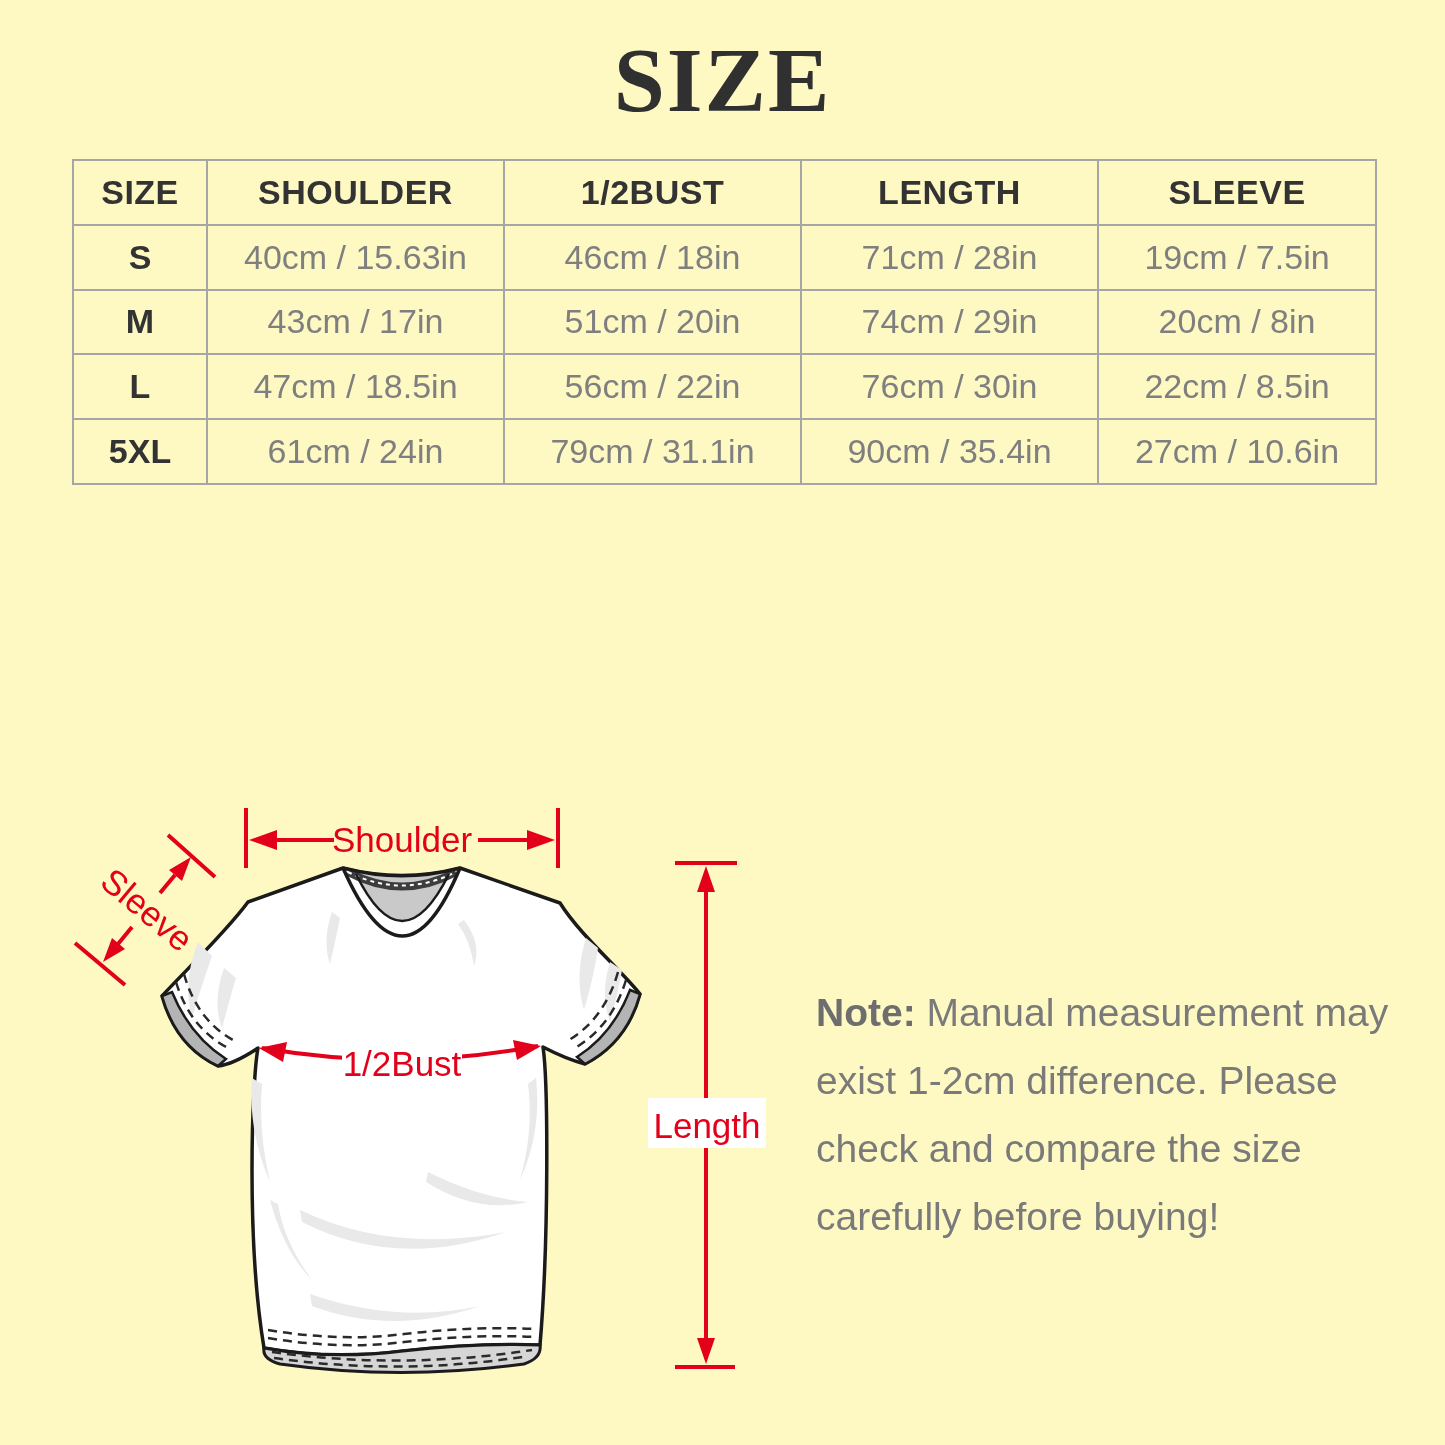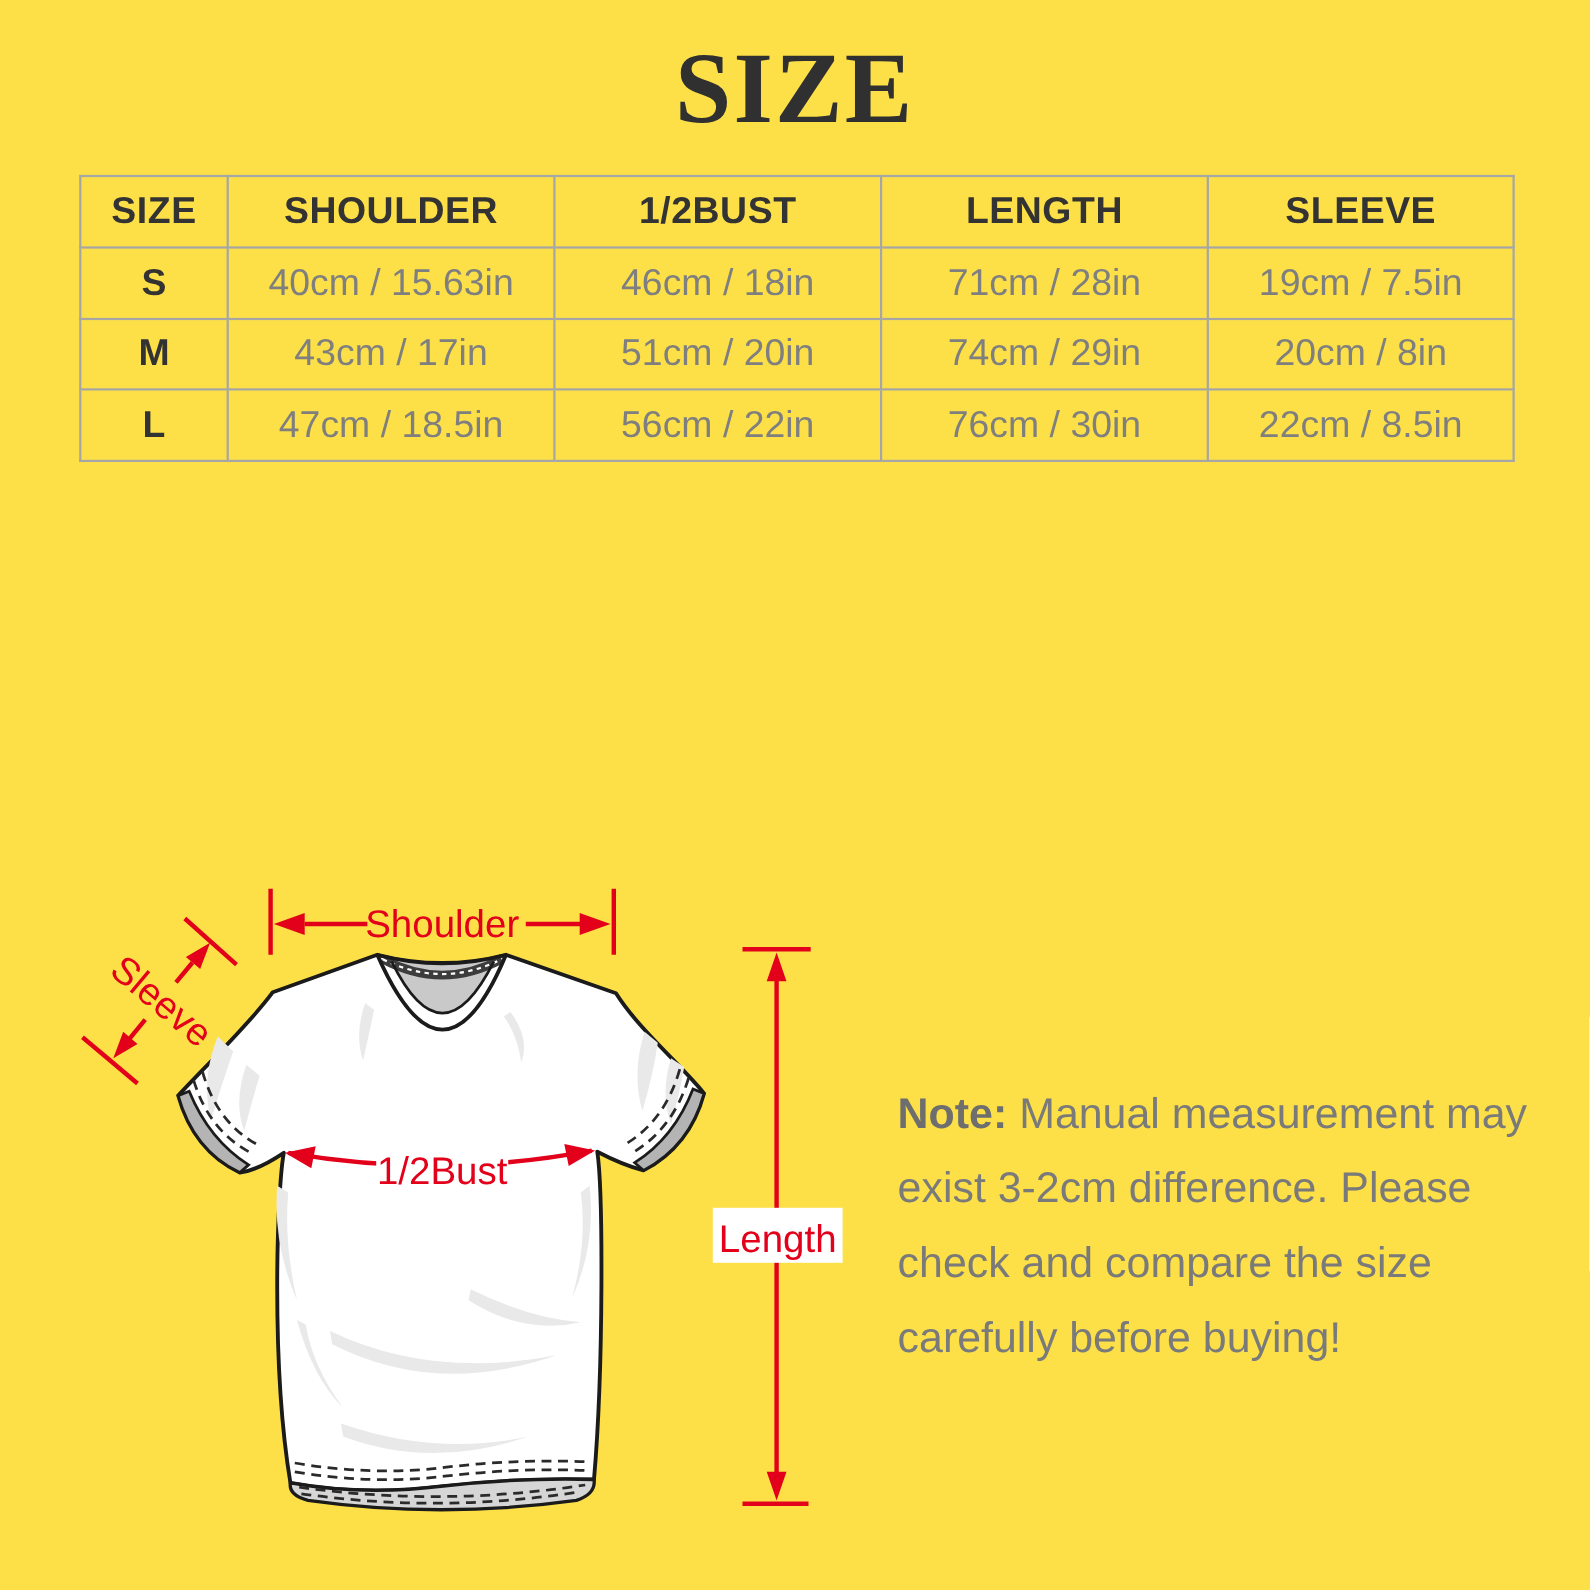--- a/index.html
+++ b/index.html
@@ -1,16 +1,16 @@
 <!DOCTYPE html>
 <html><head>
 <meta charset="utf-8">
 <style>
   html,body{margin:0;padding:0;background:#ffffff;}
-  .page{position:relative;width:1445px;height:1445px;background:#fde047;overflow:hidden;
+  .page{position:relative;width:1445px;height:1445px;background:#fef9c3;overflow:hidden;
         font-family:"Liberation Sans", sans-serif;}
   .title{position:absolute;top:34px;left:0;width:1445px;text-align:center;
          font-family:"Liberation Serif", serif;font-weight:bold;font-size:92px;
          letter-spacing:2px;color:#303030;line-height:1;}
   table.size-table{position:absolute;left:72px;top:159px;width:1303px;border-collapse:collapse;
          table-layout:fixed;}
   table.size-table col.c0{width:134px;}
   table.size-table col.c1{width:297px;}
   table.size-table col.c2{width:297px;}
   table.size-table col.c3{width:297px;}
@@ -65,20 +65,27 @@
           <td>51cm / 20in</td>
           <td>74cm / 29in</td>
           <td>20cm / 8in</td>
         </tr>
         <tr>
           <td class="size-col">L</td>
           <td>47cm / 18.5in</td>
           <td>56cm / 22in</td>
           <td>76cm / 30in</td>
           <td>22cm / 8.5in</td>
+        </tr>
+        <tr>
+          <td class="size-col">5XL</td>
+          <td>61cm / 24in</td>
+          <td>79cm / 31.1in</td>
+          <td>90cm / 35.4in</td>
+          <td>27cm / 10.6in</td>
         </tr>
       </tbody>
   </table>
 
   <svg class="diagram" width="790" height="665" viewBox="0 0 790 665">
 
     <g>
 
       <path d="M343,88 L248,122
            C226,152 184,192 162,216
@@ -175,16 +182,16 @@
     </g>
 
     <text x="402" y="72" text-anchor="middle">Shoulder</text>
     <text transform="translate(147,130) rotate(40)" x="0" y="12" text-anchor="middle">Sleeve</text>
     <text x="402" y="296" text-anchor="middle">1/2Bust</text>
     <text x="707" y="358" text-anchor="middle">Length</text>
   </svg>
 
   <div class="note">
     <b>Note:</b>
-    <span>Manual measurement may exist 3-2cm difference. Please check and compare the size carefully before buying!</span>
+    <span>Manual measurement may exist 1-2cm difference. Please check and compare the size carefully before buying!</span>
   </div>
 
 </div>
 
 </body></html>

